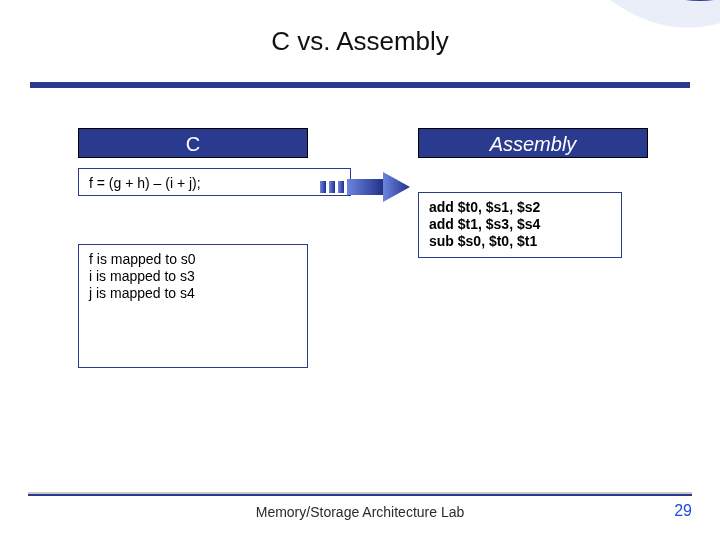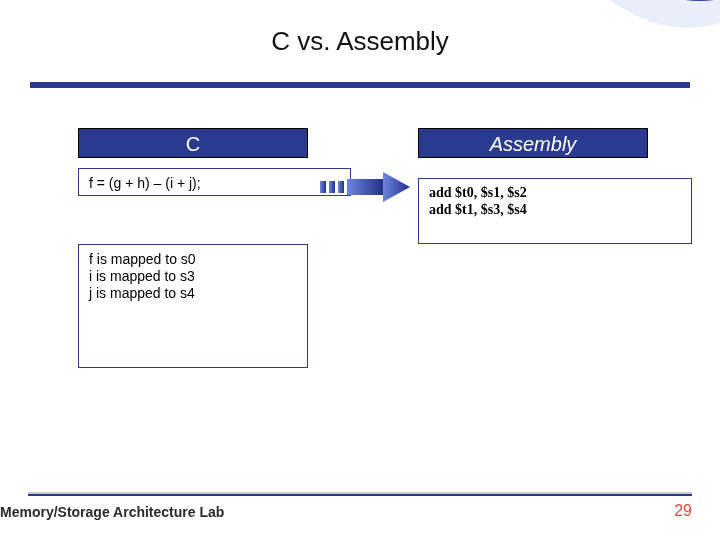--- a/index.html
+++ b/index.html
@@ -54,21 +54,21 @@
     position: absolute;
     border: 1px solid #2a3b8f;
     background: #ffffff;
     font-size: 14px;
     color: #000;
     padding: 6px 10px;
     line-height: 1.2;
   }
   .c-expr-box   { top: 80px;  left: 78px;  width: 273px; height: 28px; }
   .map-box      { top: 156px; left: 78px;  width: 230px; height: 124px; }
-  .asm-box      { top: 90px;  left: 418px; width: 274px; height: 66px; font-weight: bold; font-family: Liberation Serif, serif; }
+  .asm-box      { top: 104px;  left: 418px; width: 204px; height: 66px; font-weight: bold; }
   .arrow-wrap {
     position: absolute;
     top: 84px;
     left: 320px;
     width: 90px;
     height: 30px;
   }
   .footer {
     position: absolute;
     bottom: 20px;
@@ -83,31 +83,30 @@
     width: 664px;
     height: 0;
     border-top: 2px solid #c9c9c9;
     border-bottom: 2px solid #2a3b8f;
   }
   .footer-label {
     position: absolute;
     left: 0;
     width: 100%;
     bottom: 0;
-    text-align: left;
+    text-align: center;
     font-size: 14px;
     color: #2b2b2b;
-    font-weight: bold;
   }
   .page-num {
     position: absolute;
     right: 28px;
     bottom: 0;
     font-size: 16px;
-    color: #ef4444;
+    color: #1d4ed8;
   }
   .map-box span { display:block; }
   .asm-box span { display:block; }
 </style>
 </head>
 <body>
 
 <div class="corner-swoosh">
   <svg viewBox="0 0 140 90" width="140" height="90">
     <path d="M0,0 Q70,40 140,0 L140,40 Q70,80 0,30 Z" fill="#e9eef9"></path>
@@ -145,20 +144,21 @@
       <rect x="9" y="9" width="6" height="12" fill="url(#g1)"></rect>
       <rect x="18" y="9" width="6" height="12" fill="url(#g1)"></rect>
       <rect x="27" y="7" width="36" height="16" fill="url(#g1)"></rect>
       <polygon points="63,0 90,15 63,30" fill="url(#g1)"></polygon>
     </svg>
   </div>
 
   <div class="code-box asm-box">
     <span>add $t0, $s1, $s2</span>
     <span>add $t1, $s3, $s4</span>
+    <span>sub $s0, $t0, $t1</span>
   </div>
 
 </div>
 
 <div class="footer">
   <div class="footer-rule"></div>
   <div class="footer-label">Memory/Storage Architecture Lab</div>
   <div class="page-num">29</div>
 </div>
 

